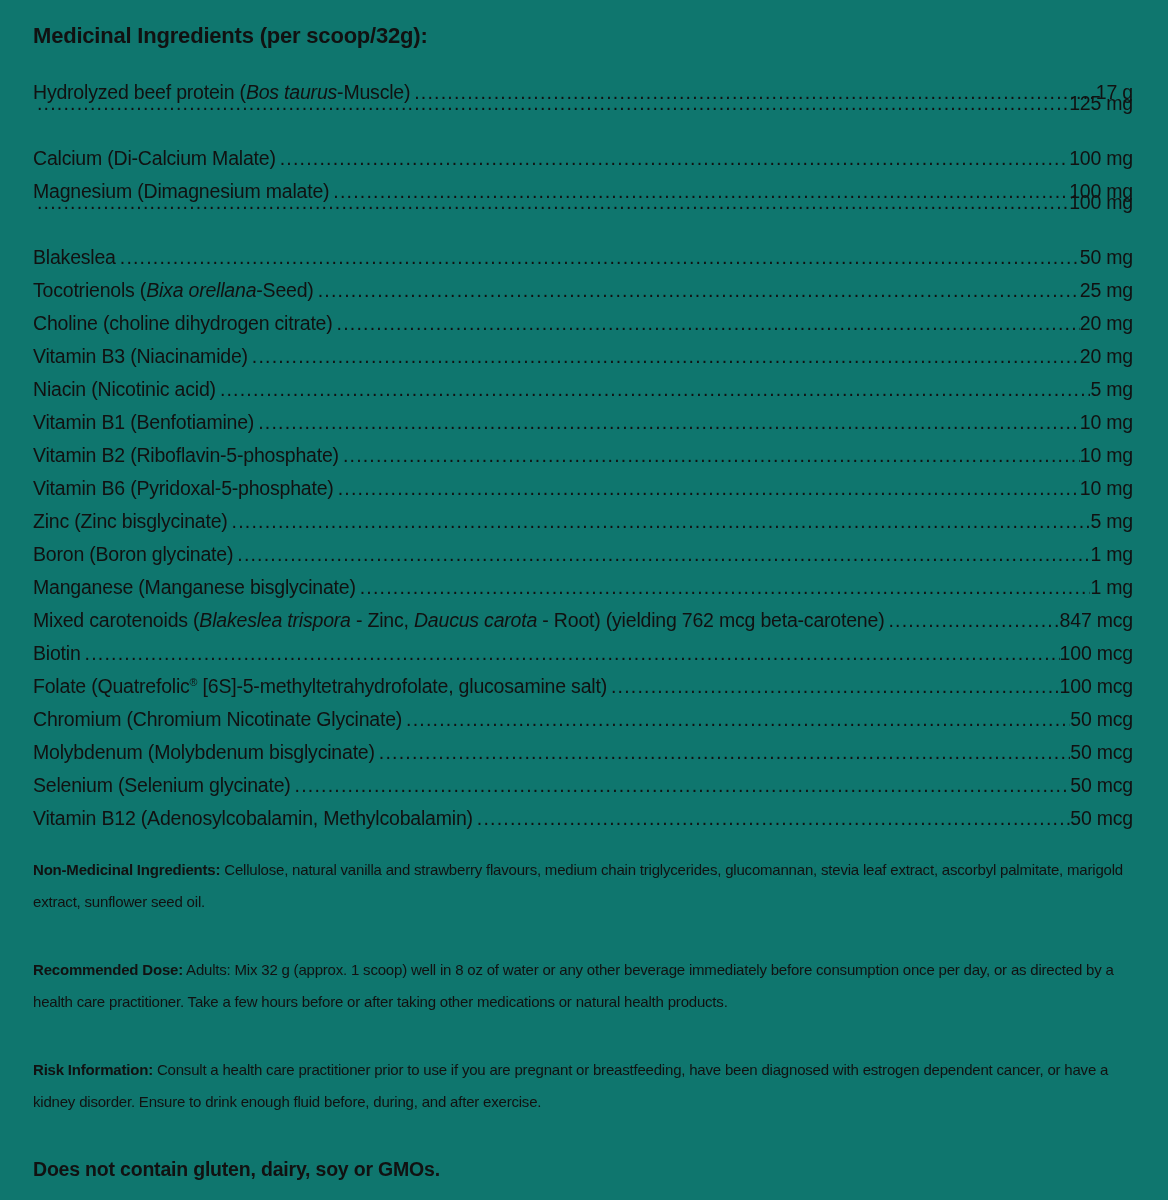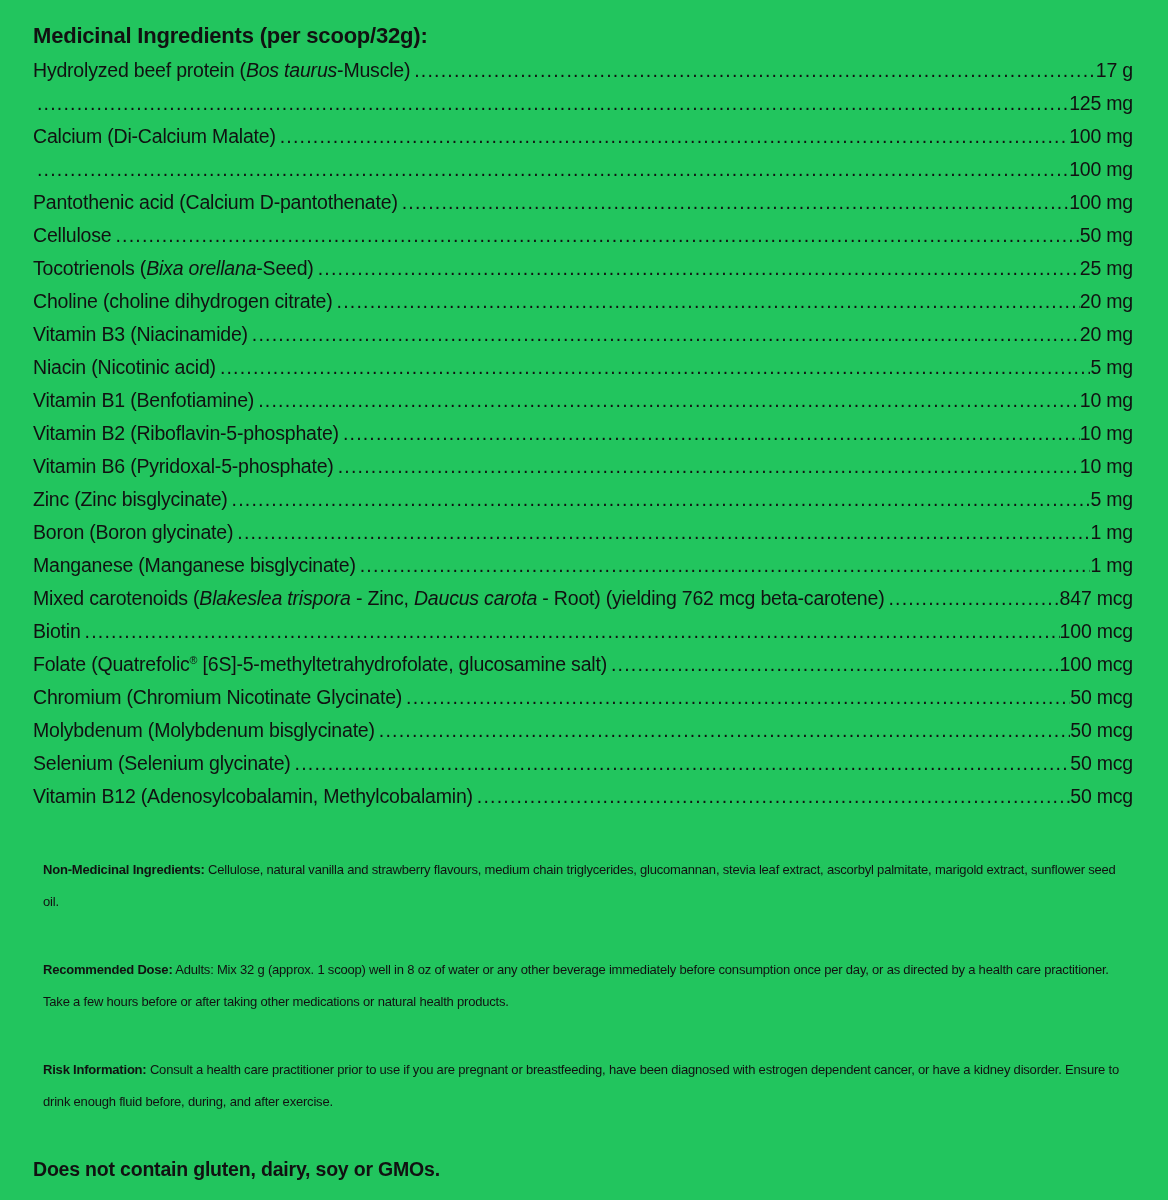--- a/index.html
+++ b/index.html
@@ -5,21 +5,21 @@
   html, body {
     margin: 0;
     padding: 0;
     background: #ffffff;
   }
   .page {
     width: 1168px;
     height: 1200px;
     box-sizing: border-box;
     padding: 24px 35px 0 33px;
-    background: #22c55e;
+    background: #0f766e;
     color: #111111;
     font-family: "Liberation Sans", sans-serif;
     overflow: hidden;
   }
   .heading {
     font-size: 22px;
     font-weight: bold;
     margin: 0 0 11px 0;
     line-height: 1.1;
     letter-spacing: -0.2px;
@@ -30,20 +30,21 @@
   .row {
     display: flex;
     align-items: baseline;
     height: 33px;
     font-size: 19.5px;
     letter-spacing: -0.2px;
   }
   .row .name {
     flex: 0 0 auto;
     white-space: nowrap;
+    margin-top: 22px;
   }
   .row .name .it { font-style: italic; }
   .row .name sup {
     font-size: 55%;
     line-height: 0;
   }
   .row .dots {
     flex: 1 1 auto;
     min-width: 0;
     overflow: hidden;
@@ -54,22 +55,22 @@
     content: "....................................................................................................................................................................................................................................................................................";
     letter-spacing: 1.2px;
   }
   .row .amount {
     flex: 0 0 auto;
     white-space: nowrap;
     text-align: right;
   }
   .paras { margin: 0; }
   .para {
-    margin: 36px 0 0 10px;
-    font-size: 13px;
+    margin: 36px 0 0 0;
+    font-size: 15px;
     line-height: 32px;
     letter-spacing: -0.2px;
   }
   .para .label { font-weight: bold; }
   .footer-line {
     margin: 40px 0 0 0;
     font-size: 19.5px;
     font-weight: bold;
     letter-spacing: -0.2px;
   }
@@ -89,30 +90,30 @@
       <div class="row">
         <span class="dots"></span>
         <span class="amount">125 mg</span>
       </div>
       <div class="row">
         <span class="name"><span>Calcium (Di-Calcium Malate)</span></span>
         <span class="dots"></span>
         <span class="amount">100 mg</span>
       </div>
       <div class="row">
+        <span class="name"><span>Magnesium (Dimagnesium malate)</span></span>
         <span class="dots"></span>
         <span class="amount">100 mg</span>
       </div>
       <div class="row">
-        <span class="name"><span>Pantothenic acid (Calcium D-pantothenate)</span></span>
         <span class="dots"></span>
         <span class="amount">100 mg</span>
       </div>
       <div class="row">
-        <span class="name"><span>Cellulose</span></span>
+        <span class="name"><span>Blakeslea</span></span>
         <span class="dots"></span>
         <span class="amount">50 mg</span>
       </div>
       <div class="row">
         <span class="name"><span>Tocotrienols (</span><span class="it">Bixa orellana</span><span>-Seed)</span></span>
         <span class="dots"></span>
         <span class="amount">25 mg</span>
       </div>
       <div class="row">
         <span class="name"><span>Choline (choline dihydrogen citrate)</span></span>

